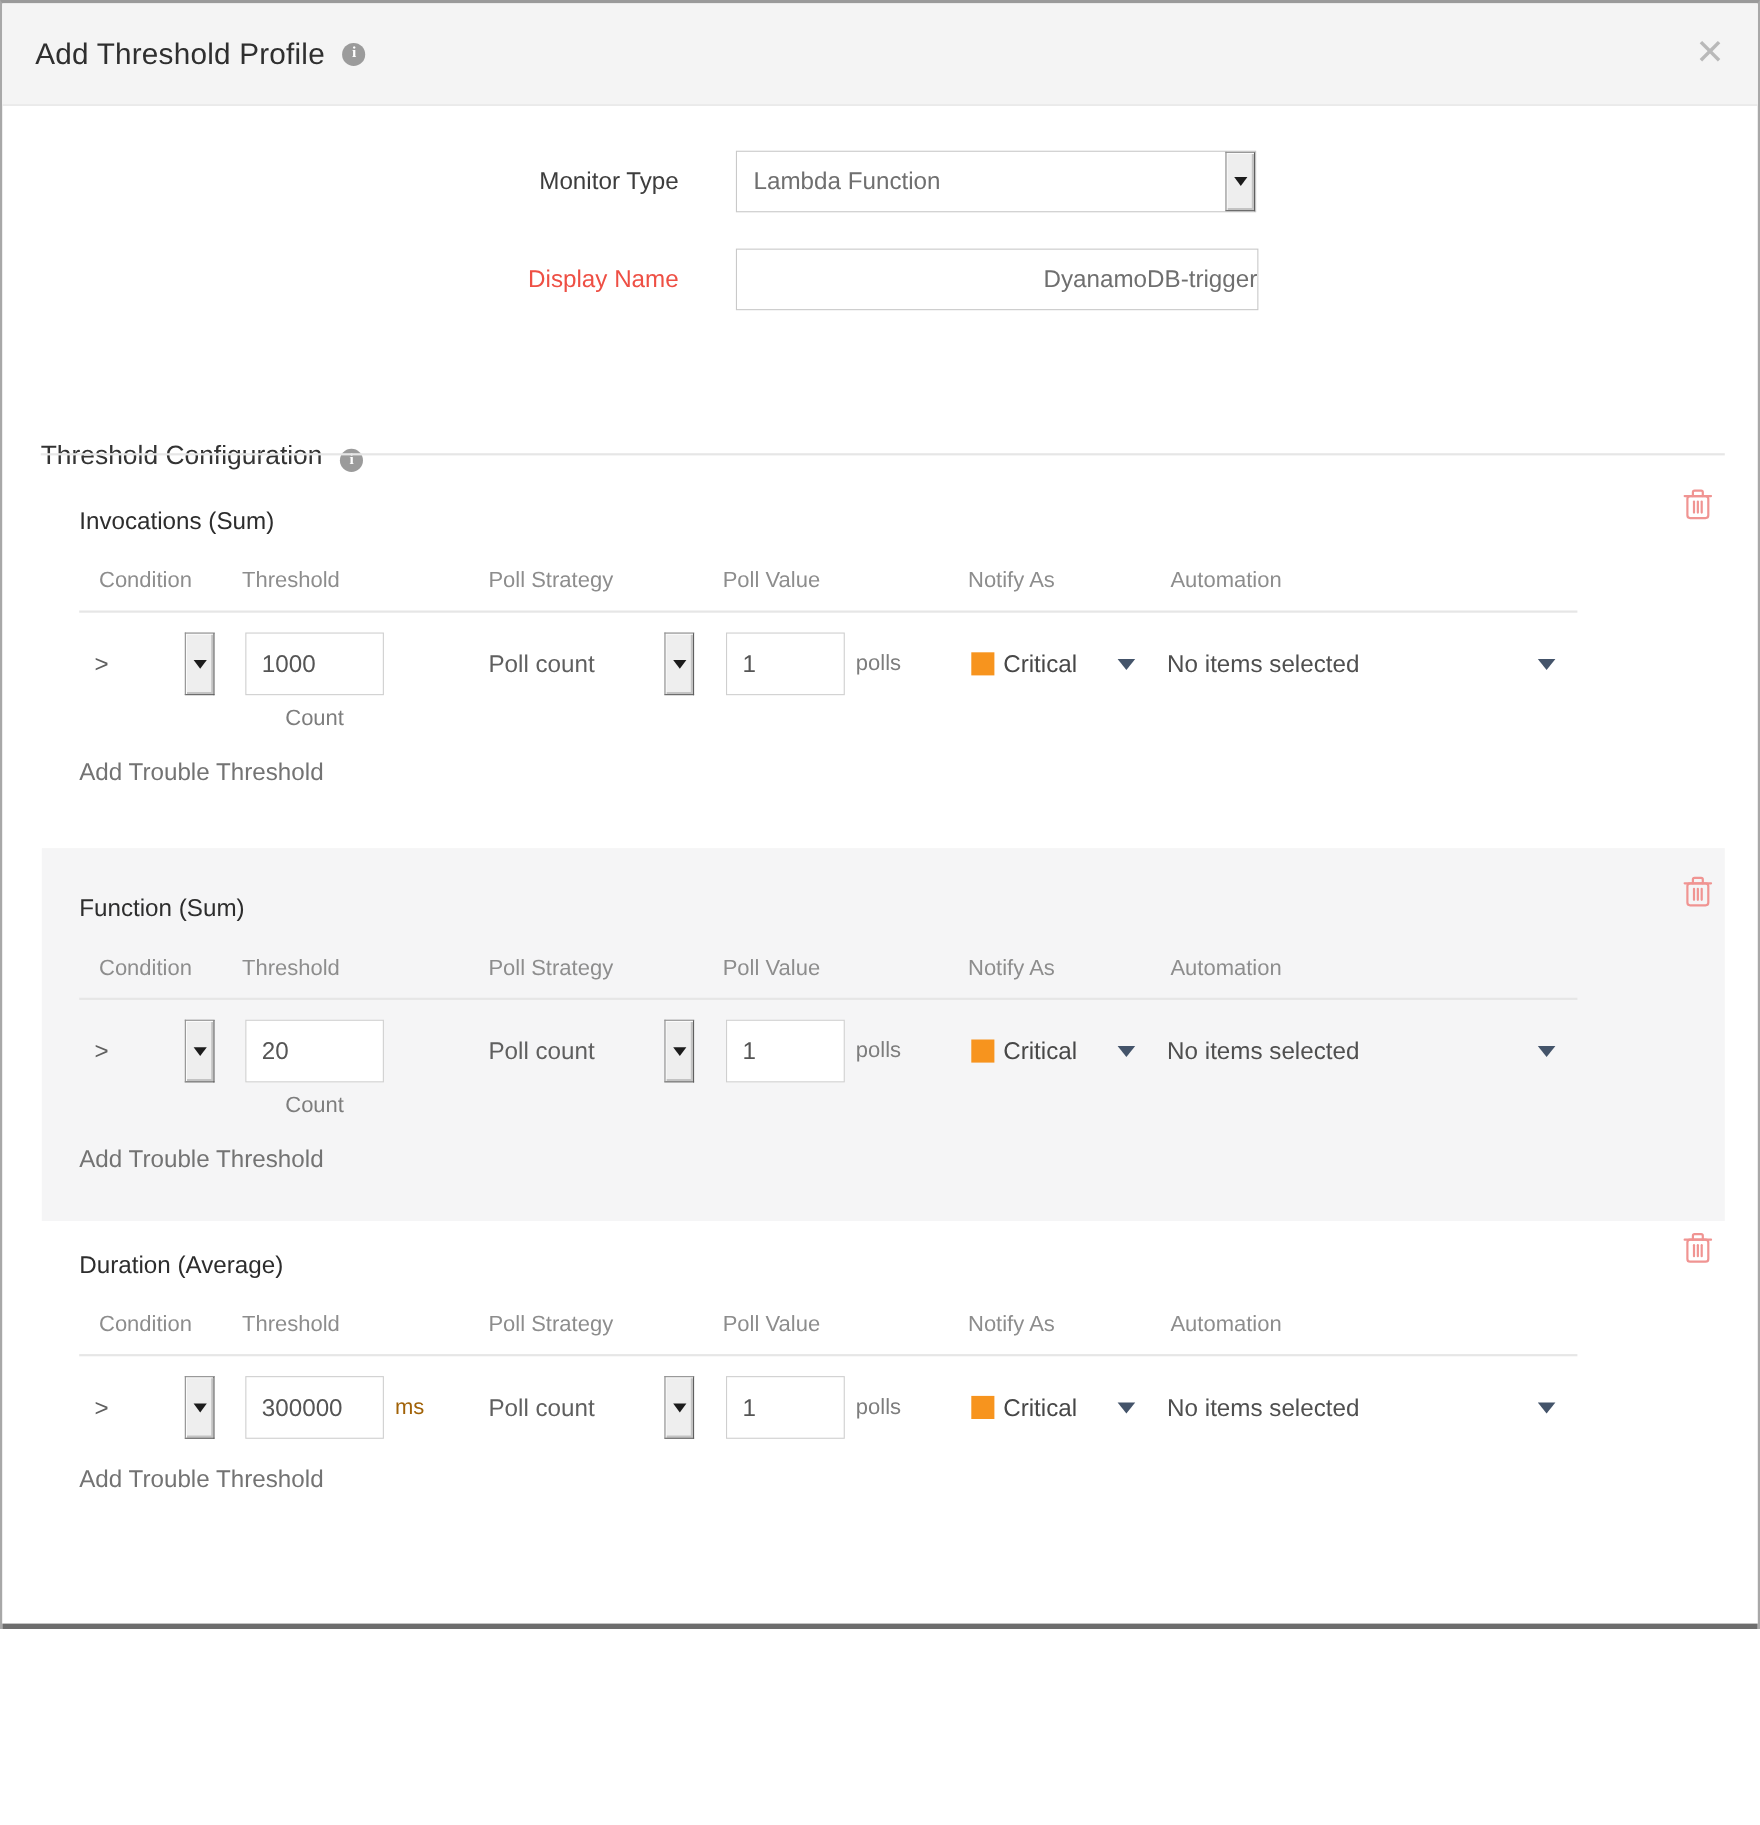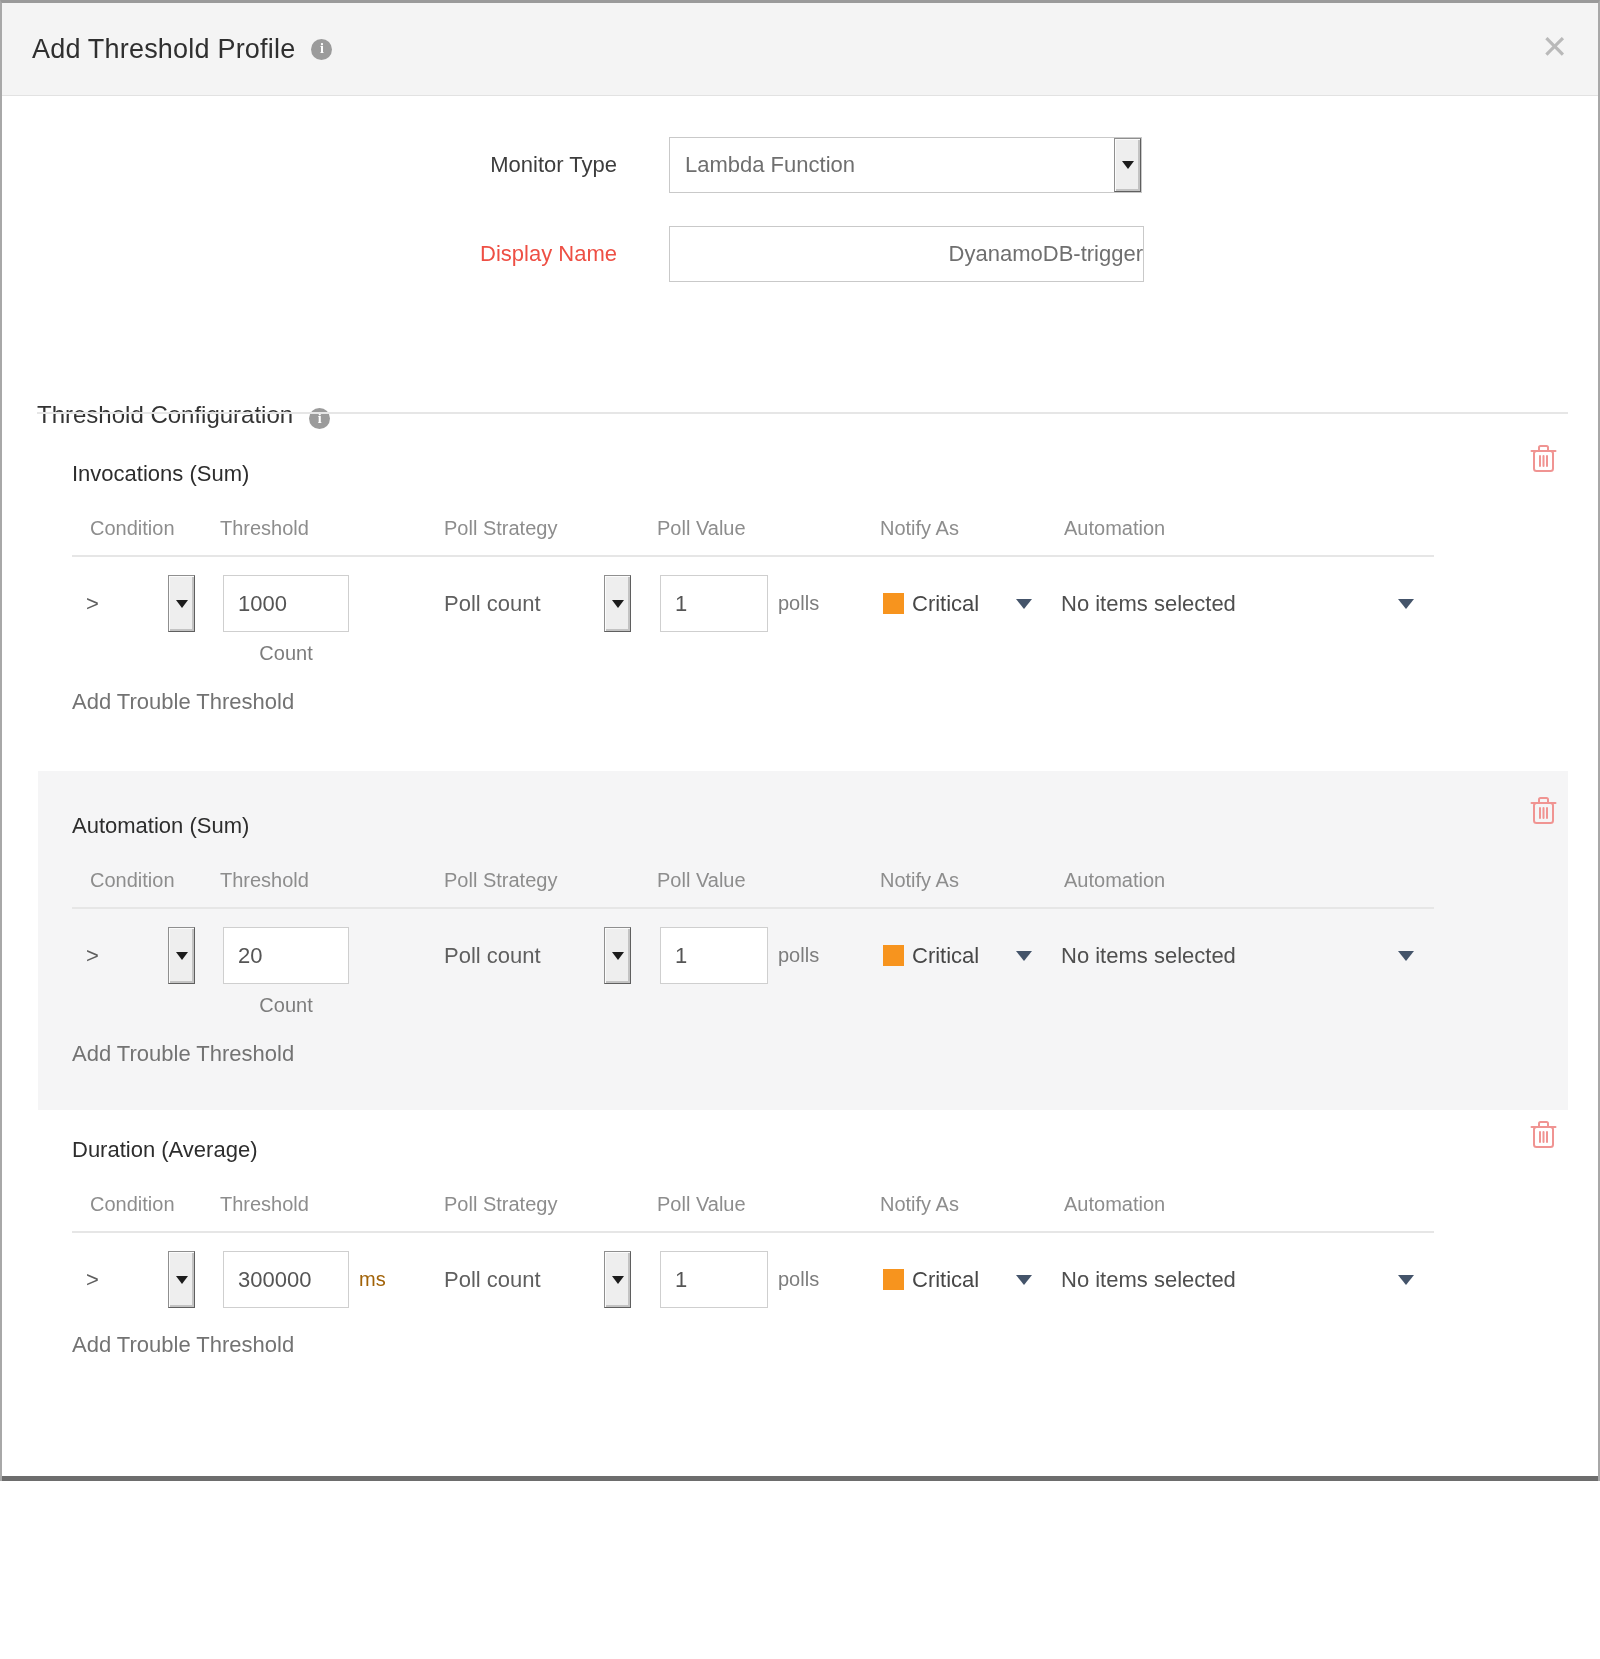--- a/index.html
+++ b/index.html
@@ -175,21 +175,21 @@
     <span class="trash">
       <svg width="27" height="31" viewBox="0 0 27 31" fill="none" stroke="#f09492" stroke-width="2" stroke-linecap="round">
         <rect x="4" y="8" width="19" height="20" rx="2.5"></rect>
         <path d="M1.5 8 H25.5"></path>
         <path d="M9 8 V4.5 a1.5 1.5 0 0 1 1.5-1.5 h6 a1.5 1.5 0 0 1 1.5 1.5 V8"></path>
         <path d="M10 13 V23"></path>
               <path d="M13.5 13 V23"></path>
               <path d="M17 13 V23"></path>
       </svg>
     </span>
-    <div class="metric-heading">Automation (Sum)</div>
+    <div class="metric-heading">Function (Sum)</div>
     <div class="col-header-row">
       <span class="col-header" style="left:18px">Condition</span>
       <span class="col-header" style="left:148px">Threshold</span>
       <span class="col-header" style="left:372px">Poll Strategy</span>
       <span class="col-header" style="left:585px">Poll Value</span>
       <span class="col-header" style="left:808px">Notify As</span>
       <span class="col-header" style="left:992px">Automation</span>
     </div>
     <div class="col-underline"></div>
     <div class="control-row">

